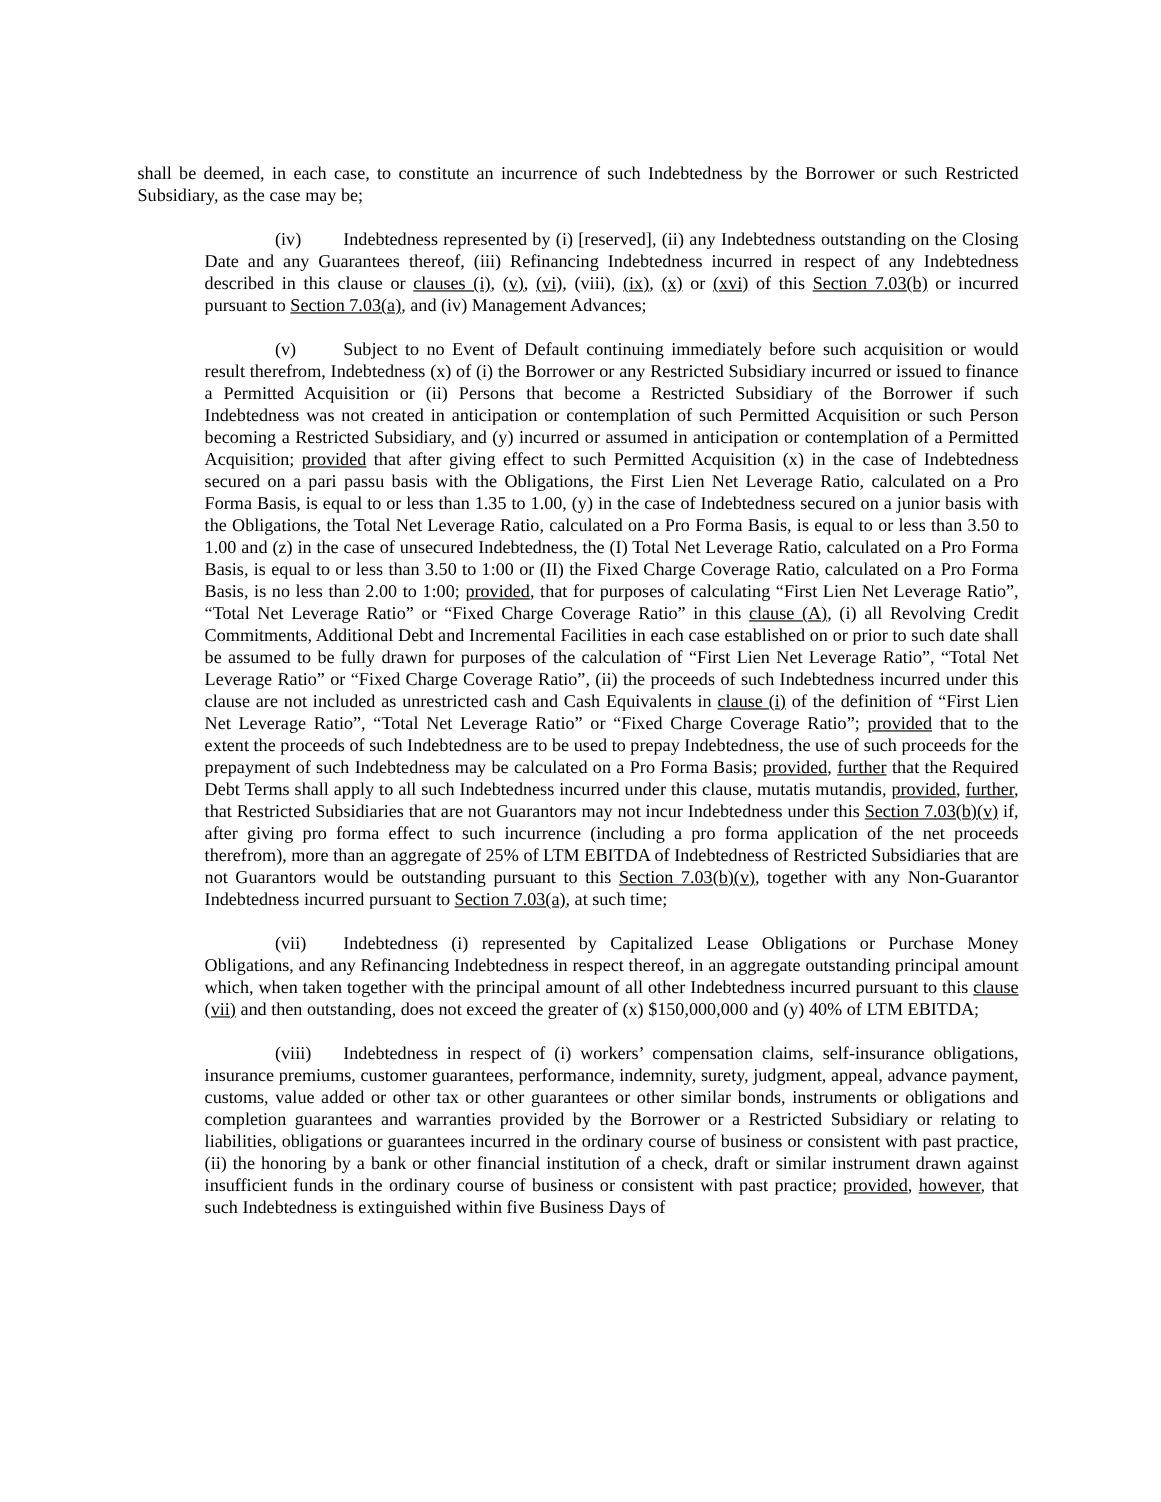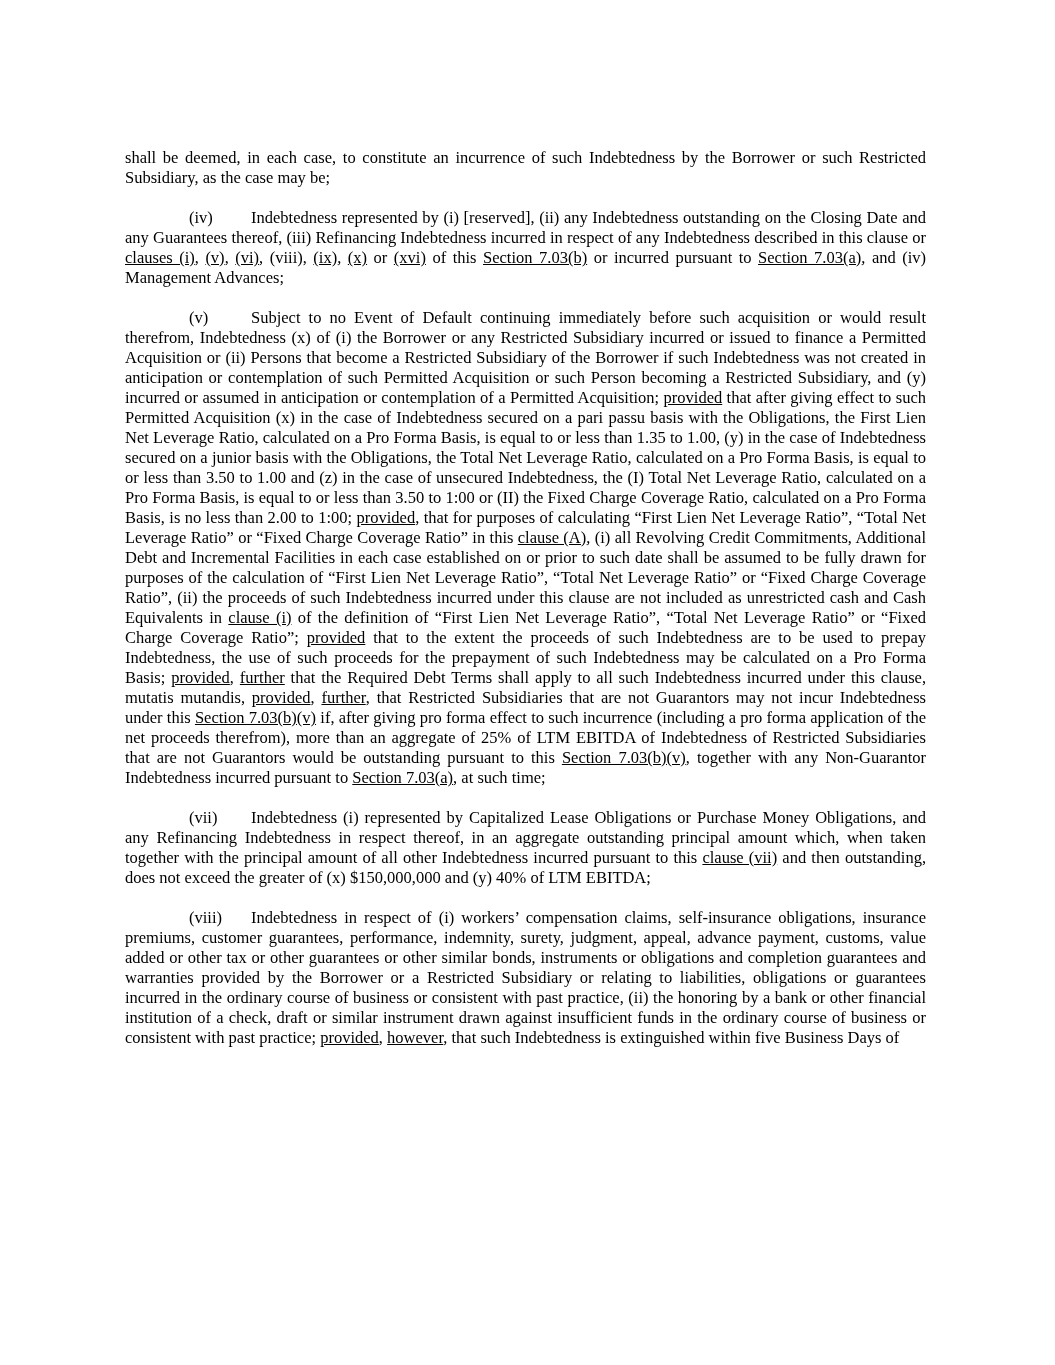--- a/index.html
+++ b/index.html
@@ -18,20 +18,21 @@
     position: absolute;
     top: 148px;
     left: 125px;
     width: 801px;
   }
   .para {
     text-align: justify;
     margin: 0 0 20px 0;
   }
   .para.indented {
+    margin-left: 61px;
     text-indent: 64px;
   }
   .para-label {
     display: inline-block;
     min-width: 62px;
     text-indent: 0;
   }
   .run-n { }
   .run-u { text-decoration: underline; }
   .run-i { }

